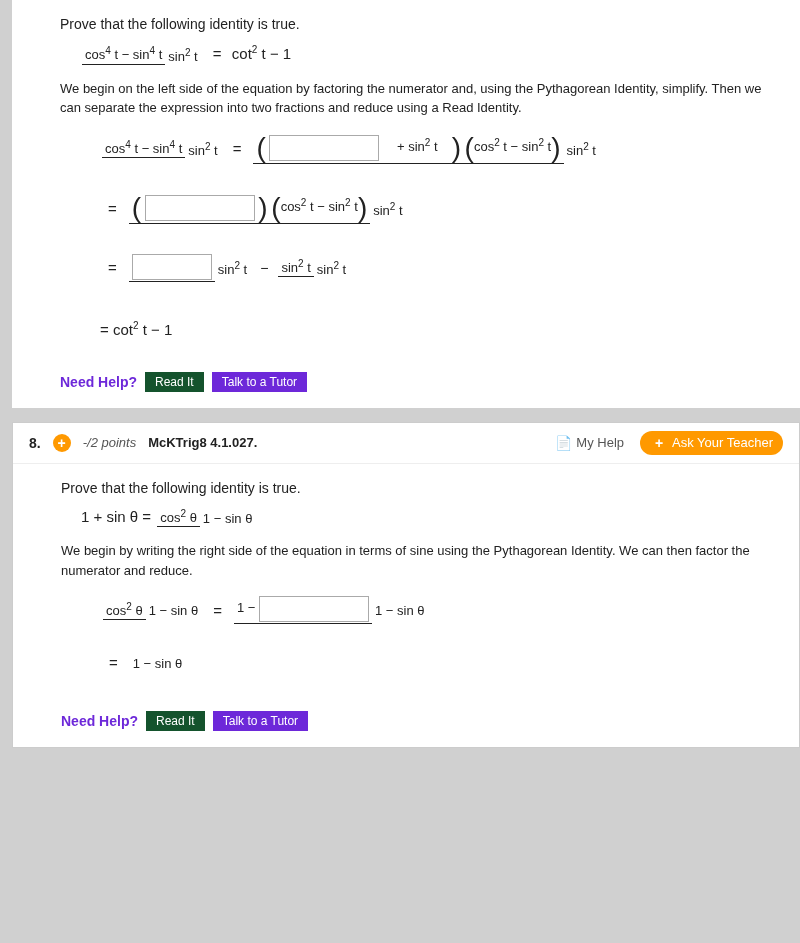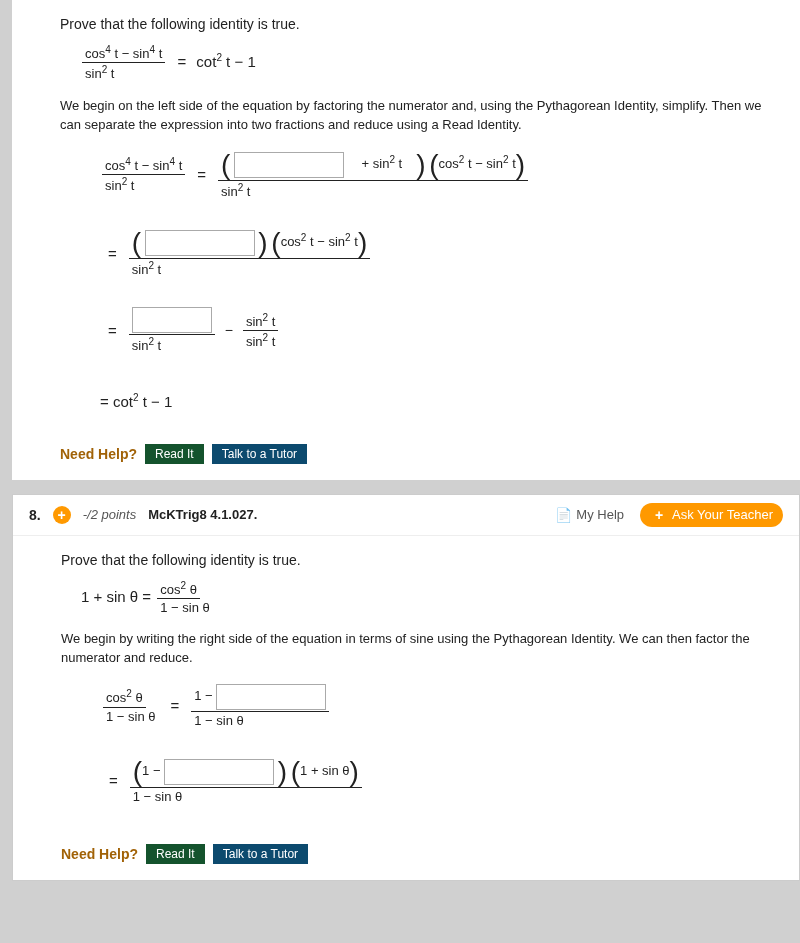--- a/index.html
+++ b/index.html
@@ -135,40 +135,40 @@
     }
 
     .need-help-row {
       display: flex;
       align-items: center;
       padding: 8px 0 4px 0;
       gap: 8px;
     }
 
     .need-help-label {
-      color: #a16207;
+      color: #6d28d9;
       font-weight: bold;
       font-size: 14px;
     }
 
     .help-btn {
       display: inline-block;
       padding: 3px 10px;
       font-size: 12px;
       cursor: pointer;
       border: none;
       color: #fff;
     }
 
     .read-it-btn {
       background: #14532d;
     }
 
     .talk-btn {
-      background: #0c4a6e;
+      background: #6d28d9;
     }
 
     .divider-row {
       height: 14px;
       background: #d0d0d0;
     }
 
     .top-section {
       background: #fff;
       padding: 16px 24px 12px 48px;
@@ -194,22 +194,22 @@
 
     .paren-large {
       font-size: 28px;
       vertical-align: middle;
       line-height: 1;
     }
 
     
     .frac-wrap {
       display: inline-flex;
-      flex-direction: column;
-      align-items: flex-start;
+      flex-direction: row;
+      align-items: center;
       vertical-align: middle;
       margin: 0 2px;
     }
     .frac-wrap .num {
       border-bottom: 1.5px solid #222;
       padding: 0 3px 1px 3px;
       font-size: 13px;
       white-space: nowrap;
     }
     .frac-wrap .den {
@@ -350,26 +350,20 @@
               1 −
               <input class="input-box input-box-wide" type="text" style="">
             </span>
             <span class="den">1 − sin θ</span>
           </span>
         </div>
 
         <div class="step-line">
           <span class="step-equals">=</span>
           <span class="frac-wrap">
-            <span class="num">
-              <span class="paren-large">(</span>1 −
-              <input class="input-box input-box-wide" type="text" style="">
-              <span class="paren-large">)</span>
-              <span class="paren-large">(</span>1 + sin θ<span class="paren-large">)</span>
-            </span>
             <span class="den">1 − sin θ</span>
           </span>
         </div>
 
       </div>
 
       <div class="need-help-row">
         <span class="need-help-label">Need Help?</span>
         <button class="help-btn read-it-btn">Read It</button>
         <button class="help-btn talk-btn">Talk to a Tutor</button>

